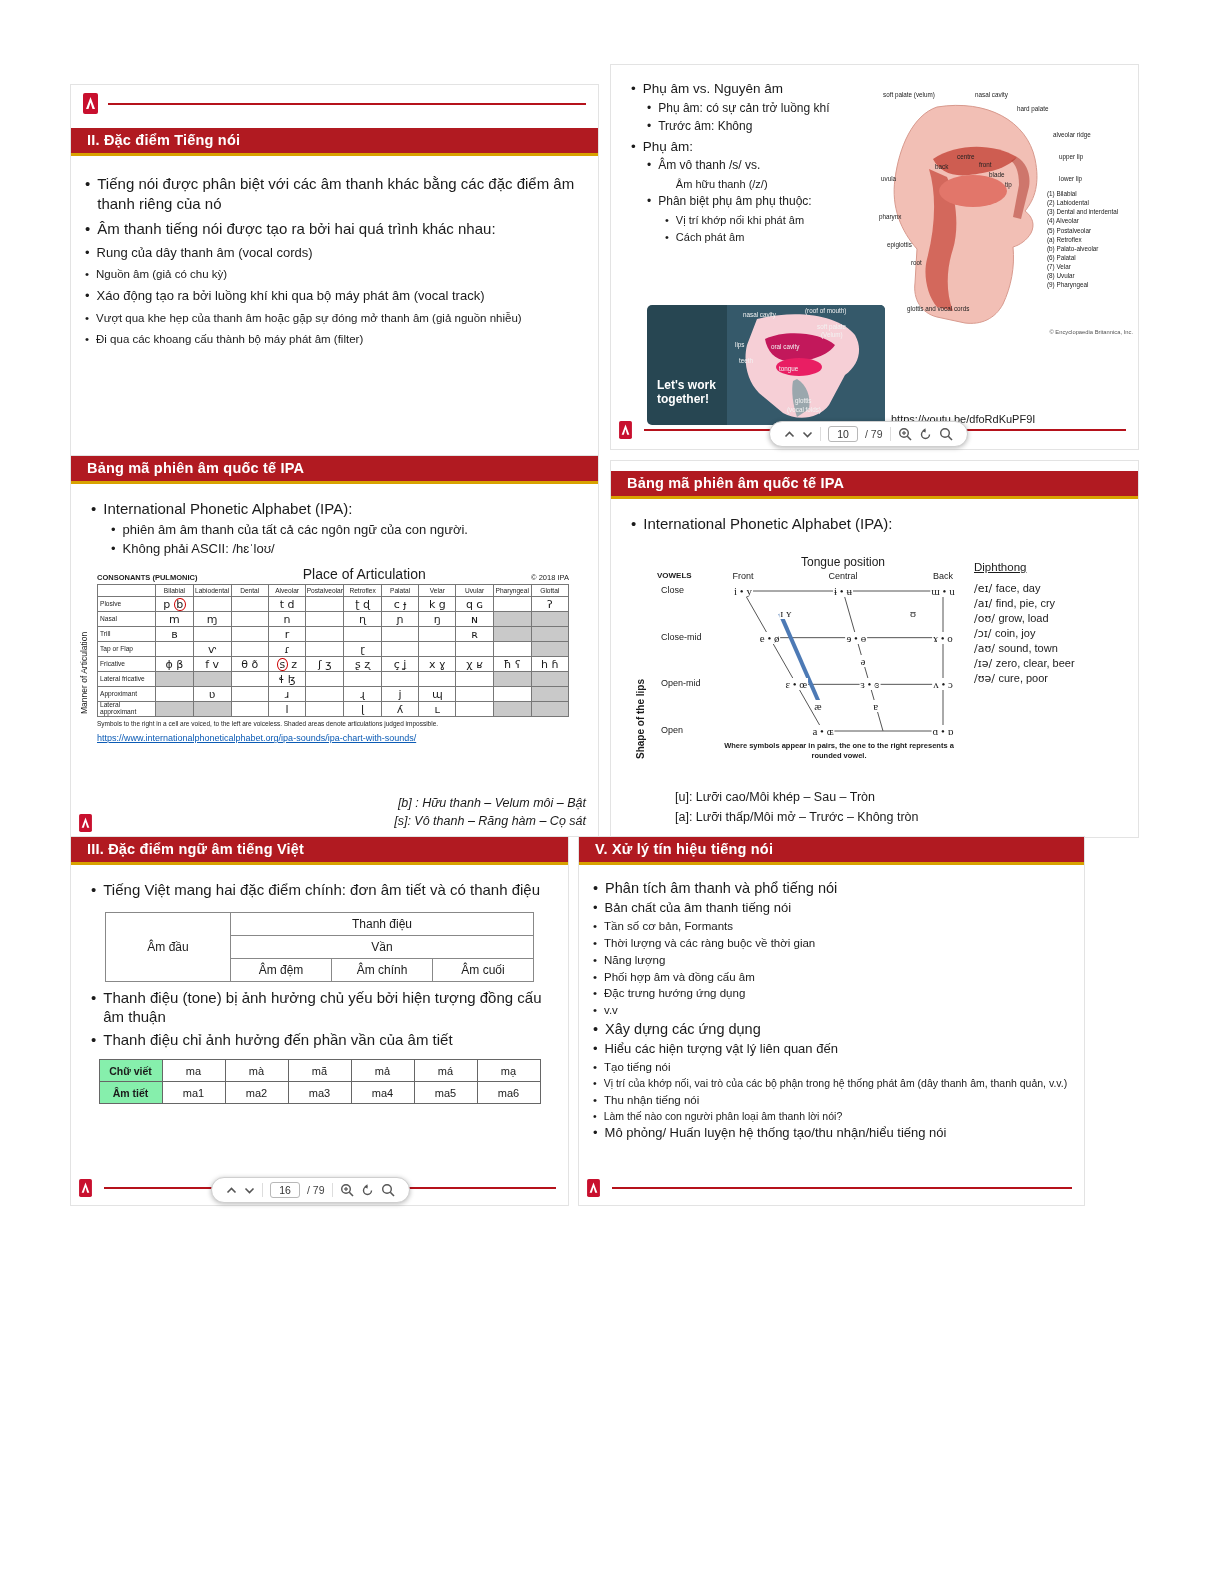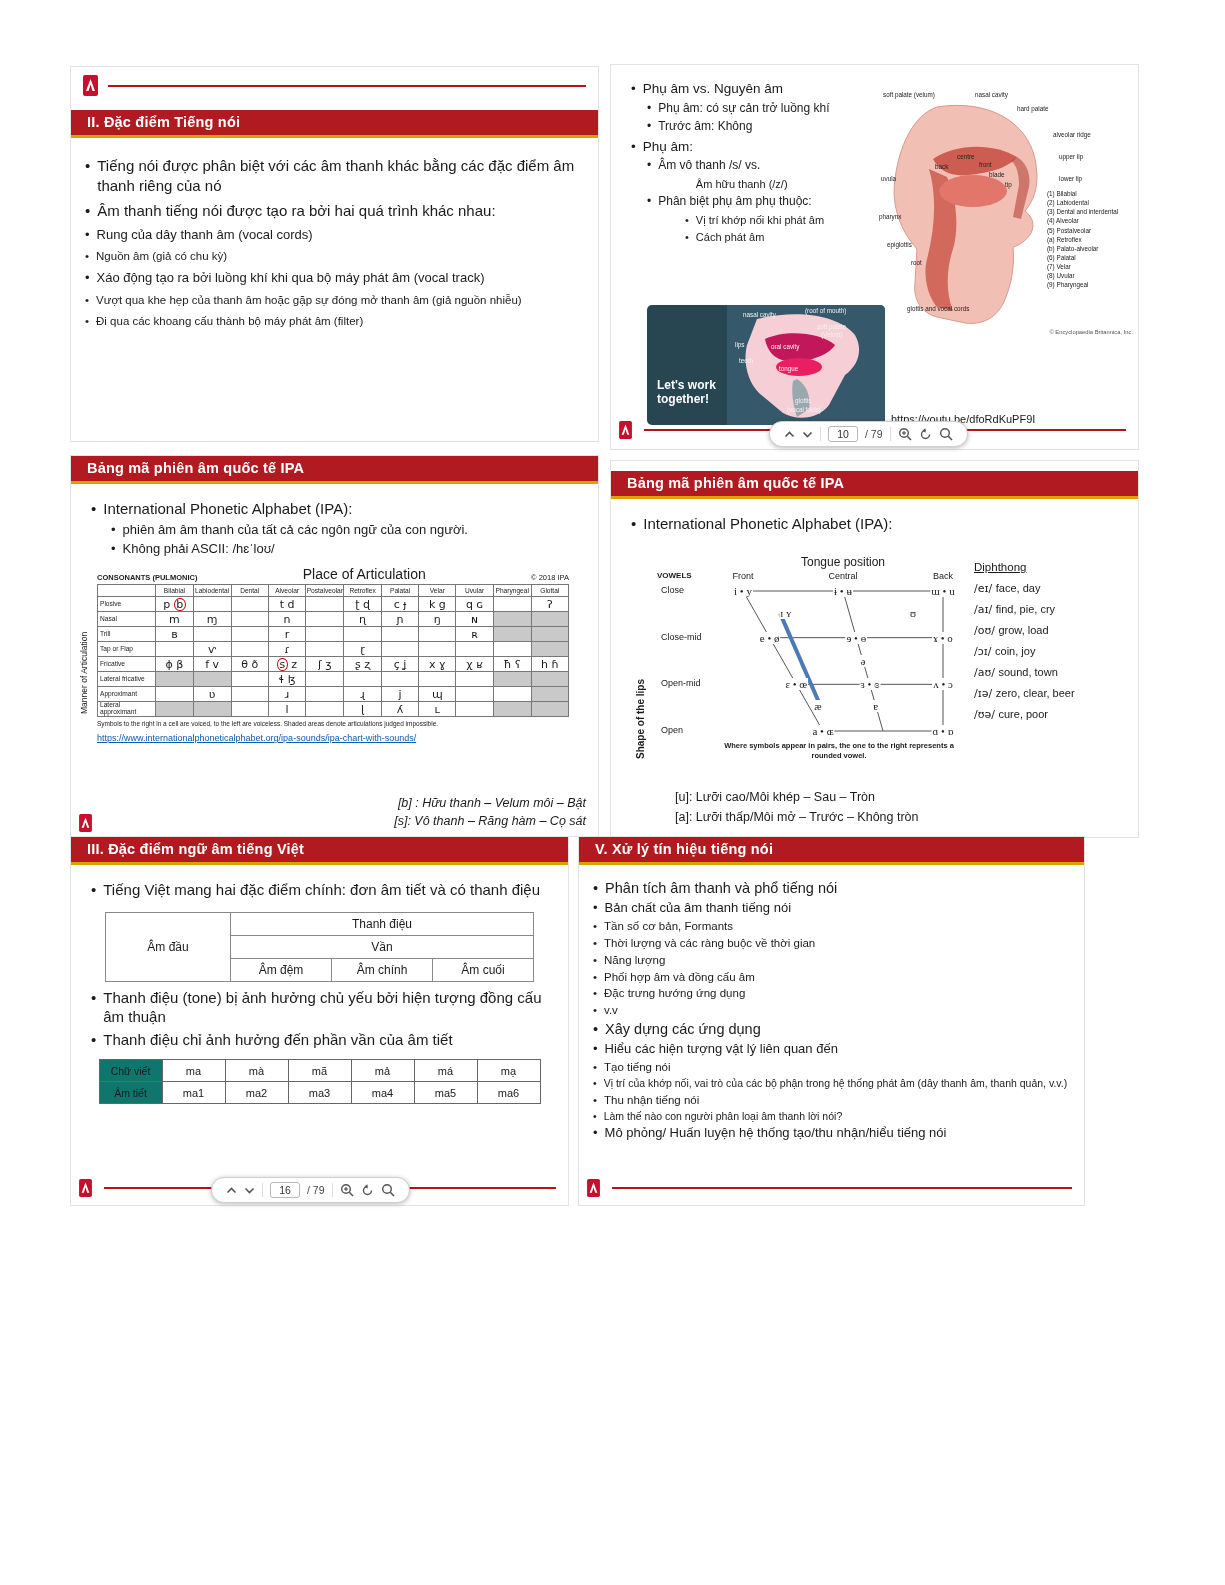--- a/index.html
+++ b/index.html
@@ -14,21 +14,21 @@
   .logo svg{display:block}
   .content{padding:12px 14px 0}
   .b{display:flex;line-height:1.3;margin:3px 0}
   .b .mk{margin-right:7px;flex:0 0 auto}
   .l1{font-size:15px;margin-left:6px}
   .l2{font-size:13px;margin-left:26px}
   .l3{font-size:11.5px;margin-left:46px}
   .l4{font-size:10.5px;margin-left:66px}
   .nb .mk{visibility:hidden}
   #s1 .b{margin:6px 0}
-  #s2 .l1{font-size:13.5px}#s2 .l2{font-size:12px;margin-left:22px}#s2 .l3{font-size:11px;margin-left:60px}
+  #s2 .l1{font-size:13.5px}#s2 .l2{font-size:12px;margin-left:22px}#s2 .l3{font-size:11px;margin-left:40px}
   #s6 .l1{font-size:14.5px}#s6 .l2{font-size:13px}#s6 .l3{font-size:11.5px}#s6 .l4{font-size:10.5px}
   #s6 .b{margin:2px 0}
   
   .toolbar{position:absolute;display:flex;align-items:center;gap:7px;background:#fff;border:1px solid #cfcfcf;border-radius:14px;box-shadow:0 1px 5px rgba(0,0,0,.28);padding:4px 14px;font-size:11px;z-index:6}
   .tb-btn{display:inline-flex;align-items:center;cursor:pointer}
   .tb-sep{width:1px;height:14px;background:#ddd}
   .tb-page{border:1px solid #b8b8b8;border-radius:3px;padding:1px 7px;font-size:10.5px;min-width:14px;text-align:center;color:#333}
   .tb-total{color:#444;font-size:10.5px}
   
   .footer{position:absolute;left:8px;right:12px;display:flex;align-items:center;gap:12px}
@@ -53,46 +53,46 @@
   .vwrap{position:absolute;left:46px;top:94px;width:330px;height:214px}
   .vsym{position:absolute;transform:translate(-50%,-50%);font-size:11px;font-family:Liberation Serif, serif;background:#fff;padding:0 1px;white-space:nowrap}
   .vrow{position:absolute;font-size:9px;left:4px}
   .vcol{position:absolute;font-size:9px;transform:translateX(-50%)}
   .vtitle{position:absolute;font-size:12px;transform:translateX(-50%)}
   .vlabel{position:absolute;font-size:8px;font-weight:bold}
   .vcap{position:absolute;font-size:7.5px;text-align:center;width:240px;line-height:1.3}
   .shape-label{position:absolute;left:24px;top:298px;transform:rotate(-90deg);transform-origin:left top;font-size:10px;font-weight:bold;white-space:nowrap}
   .diph{position:absolute;right:16px;top:100px;width:148px;font-size:11px}
   .diph-title{text-decoration:underline;margin-bottom:9px;font-size:11.5px}
-  .diph-line{margin:8px 0}
+  .diph-line{margin:2px 0}
   .notes4{position:absolute;left:64px;bottom:10px;font-size:12.5px;line-height:1.55}
   
   .vt{position:absolute;left:266px;top:26px;width:256px;height:246px}
   .vt-label{position:absolute;font-size:6.3px;color:#222;white-space:nowrap}
   .vt-legend{position:absolute;right:0;top:98px;width:86px;font-size:6.3px;line-height:1.45}
   .vt-credit{position:absolute;right:0;bottom:2px;font-size:5.8px;color:#555}
   
   .lw{position:absolute;left:36px;top:240px;width:238px;height:120px;border-radius:5px;overflow:hidden}
   .lw-label{position:absolute;font-size:6.3px;color:#f2f2f2;white-space:nowrap}
   .lw-cap{position:absolute;left:10px;top:74px;width:92px;font-size:12px;font-weight:bold;color:#fff;line-height:1.15}
   .ylink{position:absolute;left:280px;top:348px;font-size:11px;color:#1b1b1b;text-decoration:none}
   
   table.syl{border-collapse:collapse;font-size:12px;margin:12px auto 6px}
   .syl td{border:1px solid #888;text-align:center;padding:4px 6px}
   .syl .amdau{width:112px}
   table.tone{border-collapse:collapse;font-size:11px;margin:10px auto}
   .tone td{border:1px solid #666;width:60px;height:19px;text-align:center}
-  .tone td.h{background:#0f766e;font-weight:normal;font-size:10.5px}
+  .tone td.h{background:#86efac;font-weight:bold;font-size:10.5px}
 </style>
 </head>
 <body>
 
 <div class="canvas">
 
-  <section class="slide" id="s1" style="left:70px;top:66px;width:527px;height:374px">
+  <section class="slide" id="s1" style="left:70px;top:84px;width:527px;height:374px">
     <div class="hdr">
       <span class="logo">
           <svg width="15" height="21" viewBox="0 0 15 21">
             <rect width="15" height="21" rx="2" fill="#c8102e"></rect>
             <path d="M3,16 L7.5,4 L12,16 L9.5,16 L7.5,9.5 L5.5,16 Z" fill="#fff"></path>
           </svg>
         </span>
       <span class="hline"></span>
     </div>
     <div class="tbar" style="margin-top:10px"><span>II. Đặc điểm Tiếng nói</span></div>

